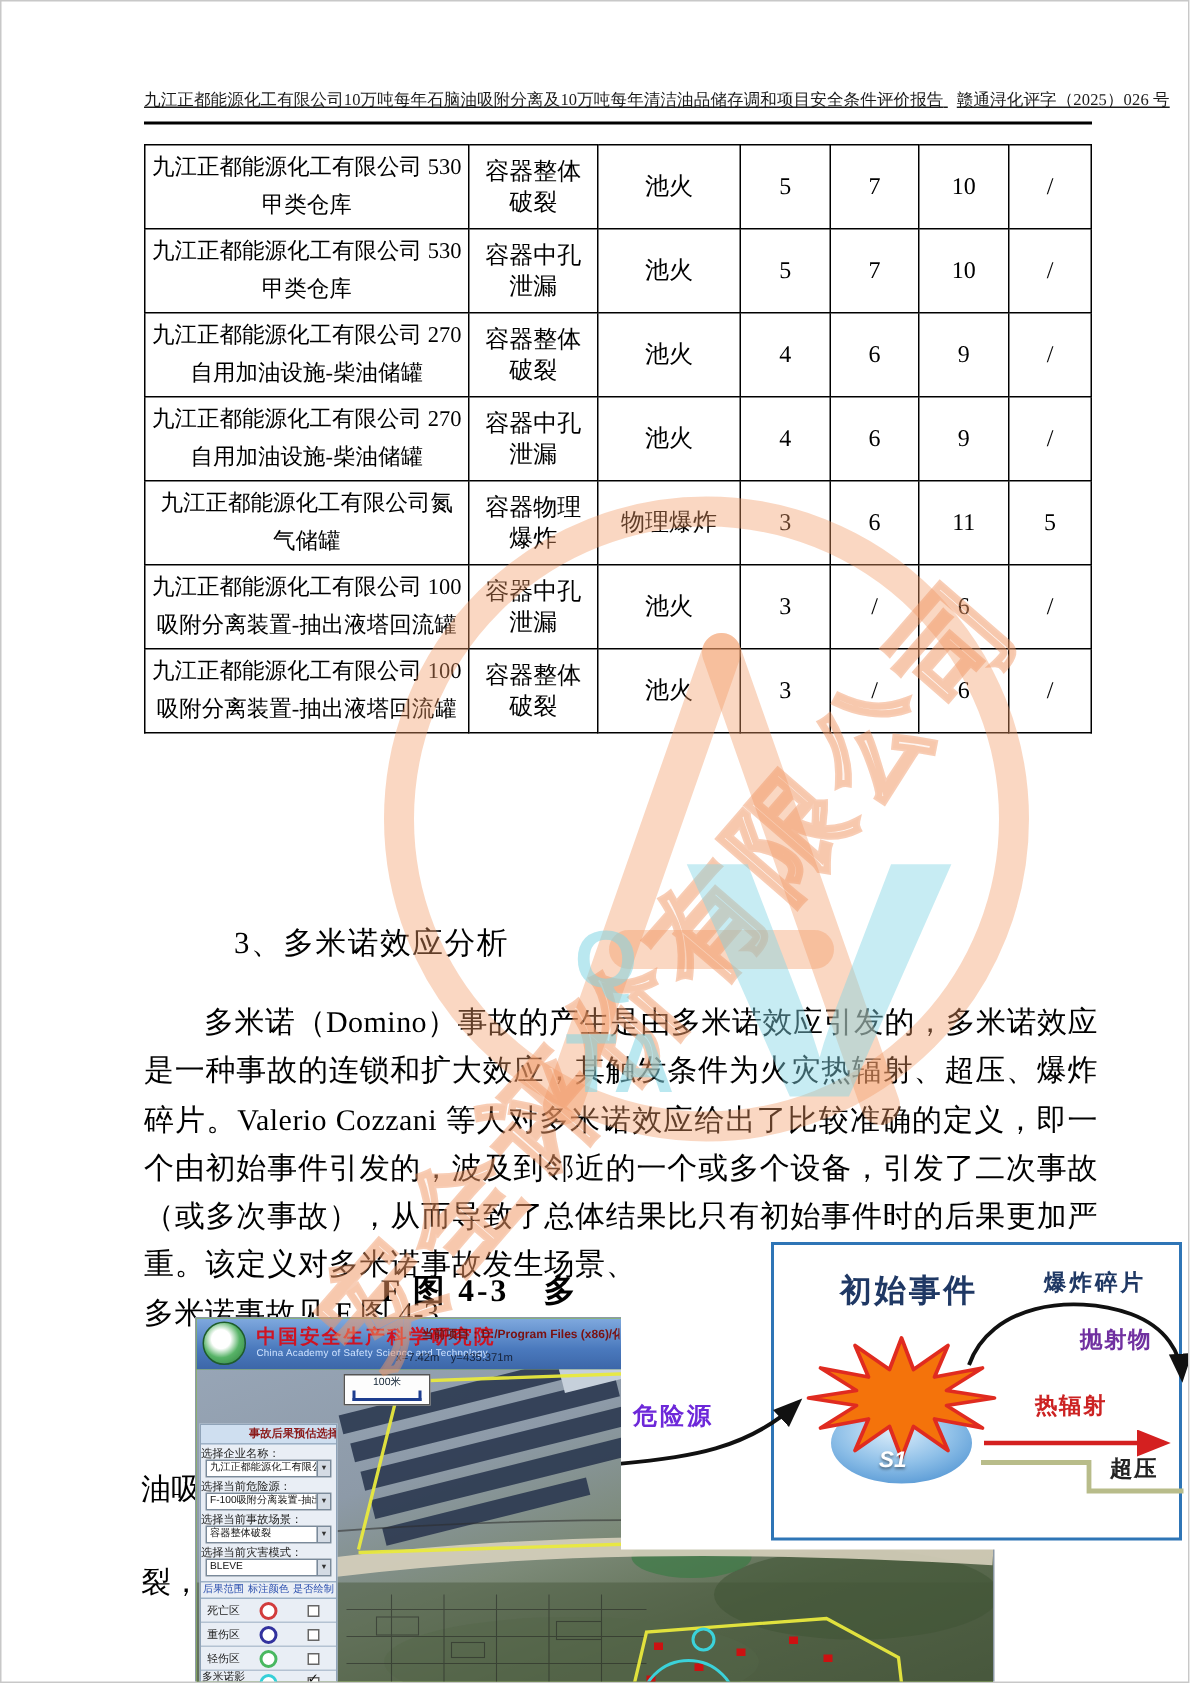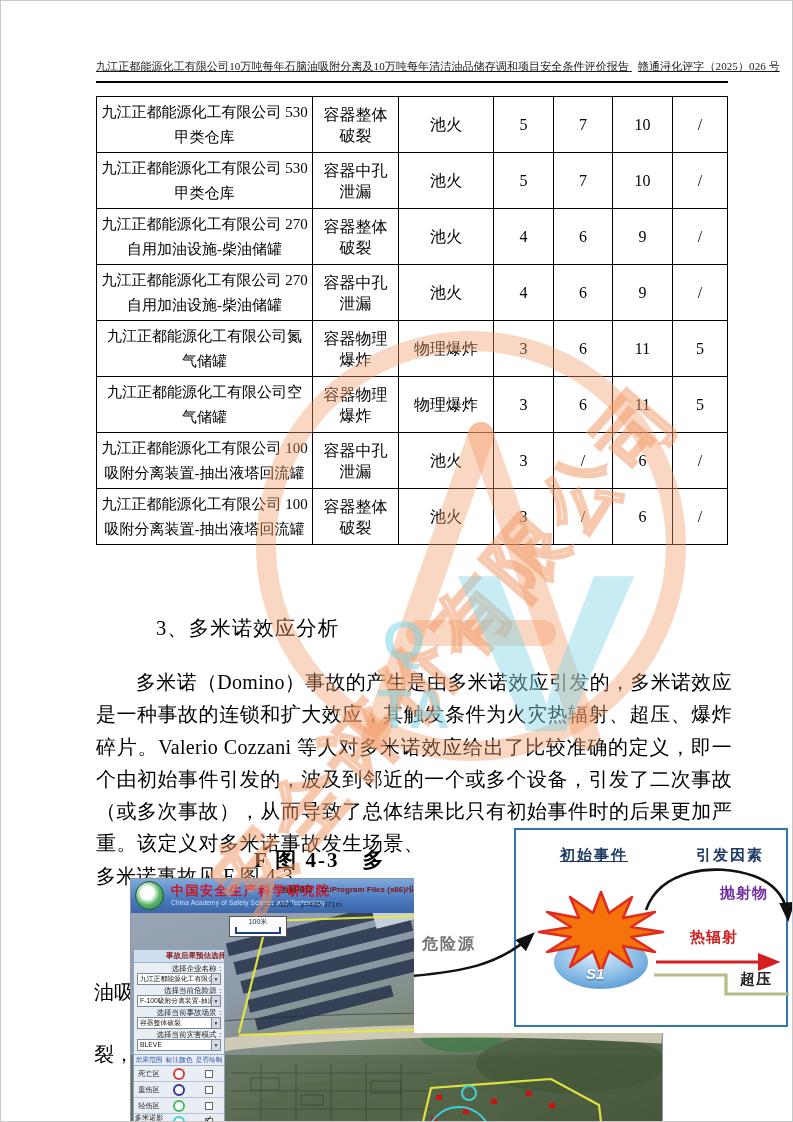--- a/index.html
+++ b/index.html
@@ -51,41 +51,41 @@
              border:1px solid #555;box-sizing:border-box;z-index:3;}
   .scale-label{display:block;text-align:center;font-size:7px;color:#123;line-height:9px;}
   .scale-line{margin:1px 5px 0 5px;height:5px;border-bottom:2px solid #1d3d8f;
               border-left:2px solid #1d3d8f;border-right:2px solid #1d3d8f;}
 
   
   .panel{position:absolute;left:2px;top:36px;width:92px;height:206px;background:#e9eef5;
          border:1px solid #8fa3b8;box-sizing:border-box;z-index:4;font-size:8px;color:#222;}
   .panel-title{height:12px;line-height:12px;background:#cfdff0;color:#8b1a1a;text-align:center;
                font-size:7.5px;font-weight:bold;border-bottom:1px solid #9db1c6;white-space:nowrap;overflow:hidden;padding-left:32px;}
-  .fld-label{display:block;text-align:right;font-size:7.5px;line-height:9px;margin-top:1px;white-space:nowrap;overflow:hidden;}
+  .fld-label{display:block;text-align:left;font-size:7.5px;line-height:9px;margin-top:1px;white-space:nowrap;overflow:hidden;}
   .dd{position:relative;height:12px;margin:0 3px;background:#fff;border:1px solid #7a8a9a;box-sizing:border-box;}
   .dd-value{display:block;font-size:6.8px;line-height:10px;padding-left:2px;padding-right:10px;
             white-space:nowrap;overflow:hidden;color:#111;}
   .dd-arrow{position:absolute;right:0;top:0;width:9px;height:100%;background:#d4dbe4;border-left:1px solid #7a8a9a;
             font-size:5px;line-height:10px;text-align:center;color:#333;box-sizing:border-box;}
   .res-head{display:flex;margin-top:3px;border-top:1px solid #9db1c6;border-bottom:1px solid #9db1c6;
             color:#2b4fae;font-size:6.8px;line-height:10px;text-align:center;}
   .rh{flex:1;white-space:nowrap;overflow:hidden;}
   .res-row{display:flex;align-items:center;height:15px;border-bottom:1px solid #b4c2d2;}
   .rc{flex:1;display:flex;align-items:center;justify-content:center;font-size:7.2px;line-height:7.5px;text-align:center;}
   .ring{width:8px;height:8px;border:2px solid #d23c3c;border-radius:50%;background:#fff;}
   .cb{position:relative;width:8px;height:8px;border:1px solid #666;background:#fff;box-sizing:border-box;}
   .cb.checked::after{content:"✓";position:absolute;left:-1px;top:-3px;font-size:9px;color:#111;}
 
   
   .diagram{position:absolute;left:413px;top:823px;width:380px;height:209px;background:#fff;z-index:20;}
   .dbox{position:absolute;left:100px;top:4px;width:274px;height:199px;border:2px solid #2e75b6;box-sizing:border-box;}
   .dlabel{position:absolute;font-family:"Liberation Sans","DejaVu Sans",sans-serif;font-weight:bold;}
-  .lbl-hazard{left:8px;top:110px;font-size:16px;color:#737373;letter-spacing:2px;}
-  .lbl-initial{left:146px;top:22px;font-size:15px;color:#1f3864;letter-spacing:2px;text-decoration:underline;}
+  .lbl-hazard{left:8px;top:110px;font-size:16px;color:#6d28d9;letter-spacing:2px;}
+  .lbl-initial{left:146px;top:22px;font-size:21px;color:#1f3864;letter-spacing:2px;}
   .lbl-trigger{left:282px;top:22px;font-size:15px;color:#1f3864;letter-spacing:2px;}
   .lbl-projectile{left:306px;top:60px;font-size:15px;color:#7030a0;letter-spacing:1px;}
   .lbl-radiation{left:276px;top:104px;font-size:15px;color:#cc2222;letter-spacing:1px;}
   .lbl-overpressure{left:326px;top:146px;font-size:15px;color:#222;letter-spacing:1px;}
   .lbl-s1{left:172px;top:141px;width:32px;text-align:left;font-size:15px;color:#fff;font-style:italic;
           text-shadow:0 1px 2px rgba(0,0,0,.45);}
 
   
   .wm{position:absolute;pointer-events:none;z-index:60;font-family:"Liberation Sans","DejaVu Sans",sans-serif;}
   .wm-circle{left:255px;top:330px;width:430px;height:430px;border:20px solid rgba(242,154,103,.40);border-radius:50%;box-sizing:border-box;}
@@ -148,29 +148,20 @@
         <td class="name">九江正都能源化工有限公司 270 自用加油设施-柴油储罐</td>
         <td class="scen">容器中孔泄漏</td>
         <td class="scen">池火</td>
         <td class="num">4</td>
         <td class="num">6</td>
         <td class="num">9</td>
         <td class="num">/</td>
       </tr>
       <tr>
         <td class="name">九江正都能源化工有限公司氮气储罐</td>
-        <td class="scen">容器物理爆炸</td>
-        <td class="scen">物理爆炸</td>
-        <td class="num">3</td>
-        <td class="num">6</td>
-        <td class="num">11</td>
-        <td class="num">5</td>
-      </tr>
-      <tr>
-        <td class="name">九江正都能源化工有限公司空气储罐</td>
         <td class="scen">容器物理爆炸</td>
         <td class="scen">物理爆炸</td>
         <td class="num">3</td>
         <td class="num">6</td>
         <td class="num">11</td>
         <td class="num">5</td>
       </tr>
       <tr>
         <td class="name">九江正都能源化工有限公司 100 吸附分离装置-抽出液塔回流罐</td>
         <td class="scen">容器中孔泄漏</td>
@@ -360,21 +351,21 @@
       <polygon points="249,108 217,113 241,128 209,122 218,143 195,127 187,148 179,127 156,143 165,122 133,128 157,113 125,108 157,103 133,88 165,94 156,73 179,89 187,68 195,89 218,73 209,94 241,88 217,103" fill="#f4730b" stroke="#e02b20" stroke-width="2.5" stroke-linejoin="round"></polygon>
 
       <path d="M 232,86 C 246,46 300,38 340,52 C 364,61 373,78 374,94" stroke="#111" stroke-width="2.6" fill="none" marker-end="url(#mb)"></path>
 
       <path d="M 242,138 L 362,138" stroke="#d42020" stroke-width="3" fill="none" marker-end="url(#mr)"></path>
 
       <path d="M 240,151 L 312,151 L 312,170 L 375,170" stroke="#b8bc8a" stroke-width="3.2" fill="none"></path>
     </svg>
     <span class="dlabel lbl-hazard">危险源</span>
     <span class="dlabel lbl-initial">初始事件</span>
-    <span class="dlabel lbl-trigger">引发因素</span>
+    <span class="dlabel lbl-trigger">爆炸碎片</span>
     <span class="dlabel lbl-projectile">抛射物</span>
     <span class="dlabel lbl-radiation">热辐射</span>
     <span class="dlabel lbl-overpressure">超压</span>
     <span class="dlabel lbl-s1">S1</span>
   </div>
 
   <div class="wm wm-circle"></div>
   <svg class="wm" style="left:330px;top:420px;" width="300" height="330">
     <g stroke="rgba(242,154,103,0.40)" stroke-width="26" stroke-linecap="round" fill="none">
       <path d="M150,14 L44,316"></path>

